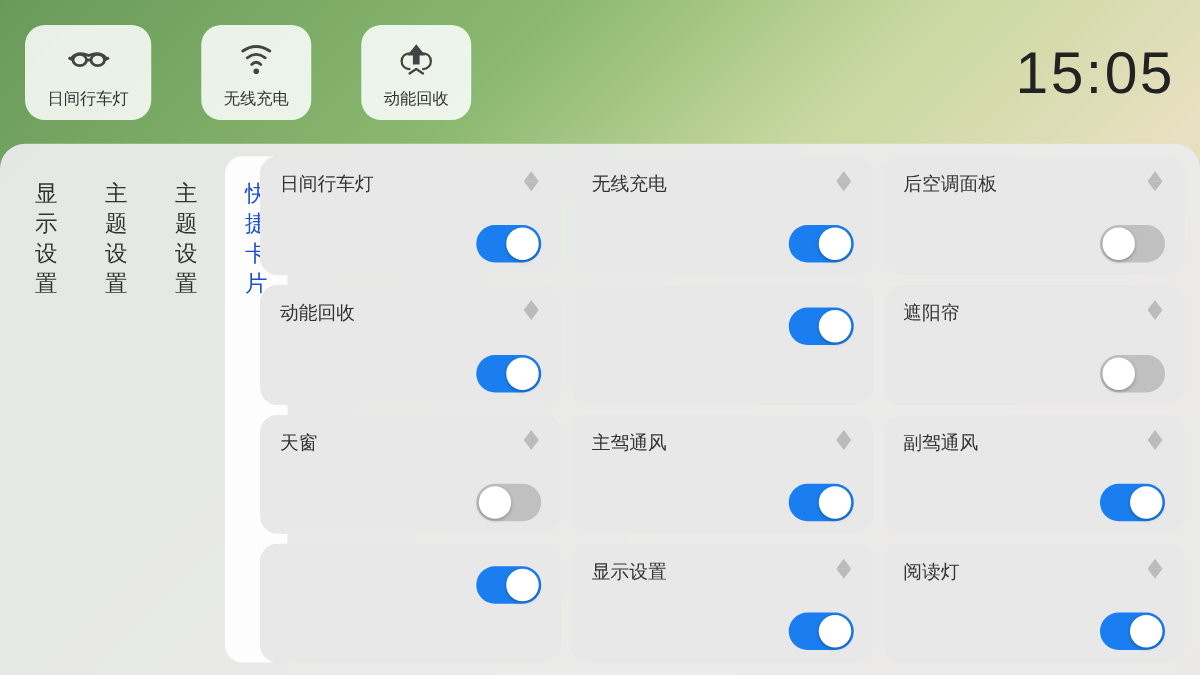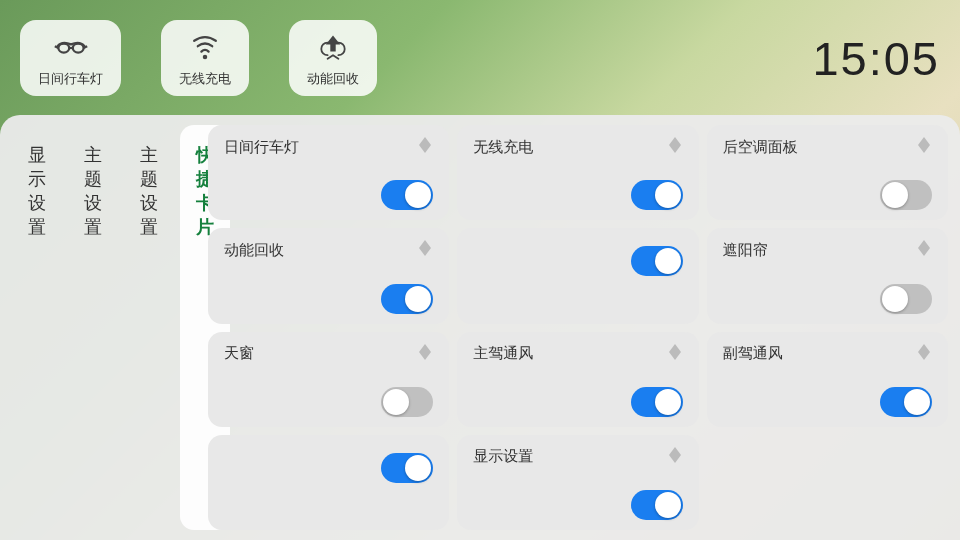--- a/index.html
+++ b/index.html
@@ -101,22 +101,22 @@
       border-radius: 14px;
       font-size: 18px;
       color: #333;
       cursor: pointer;
       text-align: center;
       background: transparent;
     }
 
     .sidebar-item.active {
       background: rgba(255, 255, 255, 0.9);
-      color: #15803d;
-      font-weight: 700;
+      color: #1d4ed8;
+      font-weight: 400;
     }
 
     
     .content {
       flex: 1;
       padding: 10px 12px 10px 8px;
       display: grid;
       grid-template-columns: repeat(3, 1fr);
       grid-template-rows: repeat(4, 1fr);
       gap: 8px;
@@ -400,15 +400,31 @@
           <polygon points="8,18 14,10 2,10" fill="#bbb"></polygon>
         </svg>
       </span>
     </div>
     <div class="card-footer">
       <div class="toggle on">
         <div class="toggle-knob"></div>
       </div>
     </div>
   </div>
+      <div class="toggle-card">
+    <div class="card-header">
+      <span class="card-title">阅读灯</span>
+      <span class="card-icon">
+        <svg width="16" height="20" viewBox="0 0 16 20" fill="none">
+          <polygon points="8,2 14,10 2,10" fill="#bbb"></polygon>
+          <polygon points="8,18 14,10 2,10" fill="#bbb"></polygon>
+        </svg>
+      </span>
+    </div>
+    <div class="card-footer">
+      <div class="toggle on">
+        <div class="toggle-knob"></div>
+      </div>
+    </div>
+  </div>
     </div>
 
 </div>
 
 </body></html>

